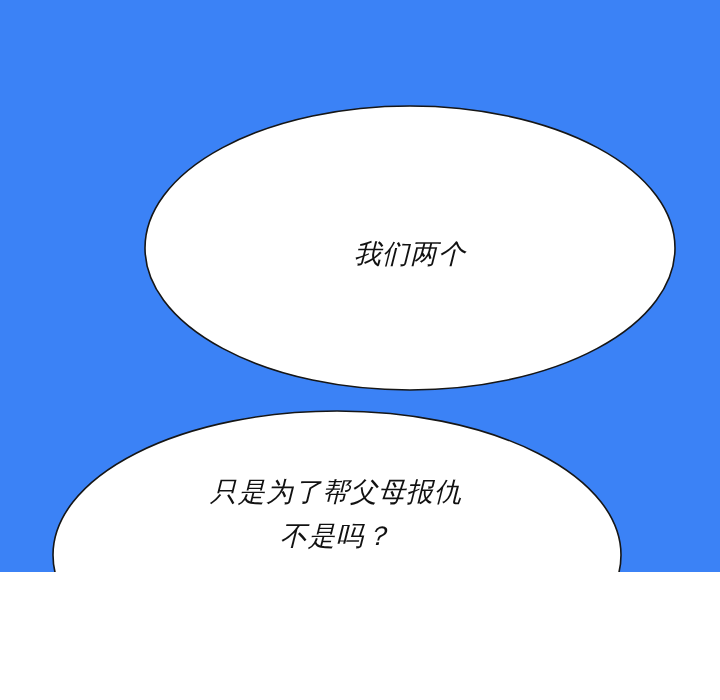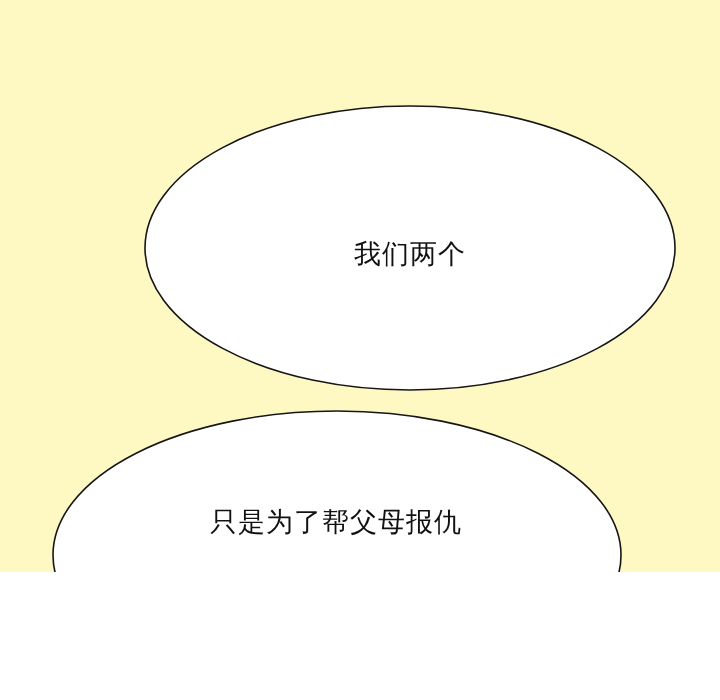--- a/index.html
+++ b/index.html
@@ -6,22 +6,23 @@
     margin: 0;
     padding: 0;
   }
   body {
     font-family: "Liberation Sans", sans-serif;
   }
   .panel {
     position: relative;
     width: 720px;
     height: 572px;
-    background: #fef9c3;
+    background: #3b82f6;
     overflow: hidden;
+    font-style: italic;
   }
   .shapes-layer {
     position: absolute;
     top: 0;
     left: 0;
     width: 720px;
     height: 700px;
   }
   .bubble-text {
     position: absolute;
@@ -32,21 +33,21 @@
     line-height: 44px;
     letter-spacing: 1px;
     white-space: nowrap;
   }
   .bubble-text-top {
     left: 410px;
     top: 232px;
   }
   .bubble-text-bottom {
     left: 336px;
-    top: 500px;
+    top: 470px;
   }
   .bubble-text .line {
     display: block;
   }
 </style>
 </head>
 <body>
 
 <div class="panel">
 
@@ -58,15 +59,16 @@
 
     <ellipse cx="337" cy="555" rx="284" ry="144" fill="#ffffff" stroke="#161616" stroke-width="1.6"></ellipse>
   </svg>
 
   <div class="bubble-text bubble-text-top">
     <span class="line">我们两个</span>
   </div>
 
   <div class="bubble-text bubble-text-bottom">
     <span class="line">只是为了帮父母报仇</span>
+    <span class="line">不是吗？</span>
   </div>
 
 </div>
 
 </body></html>

